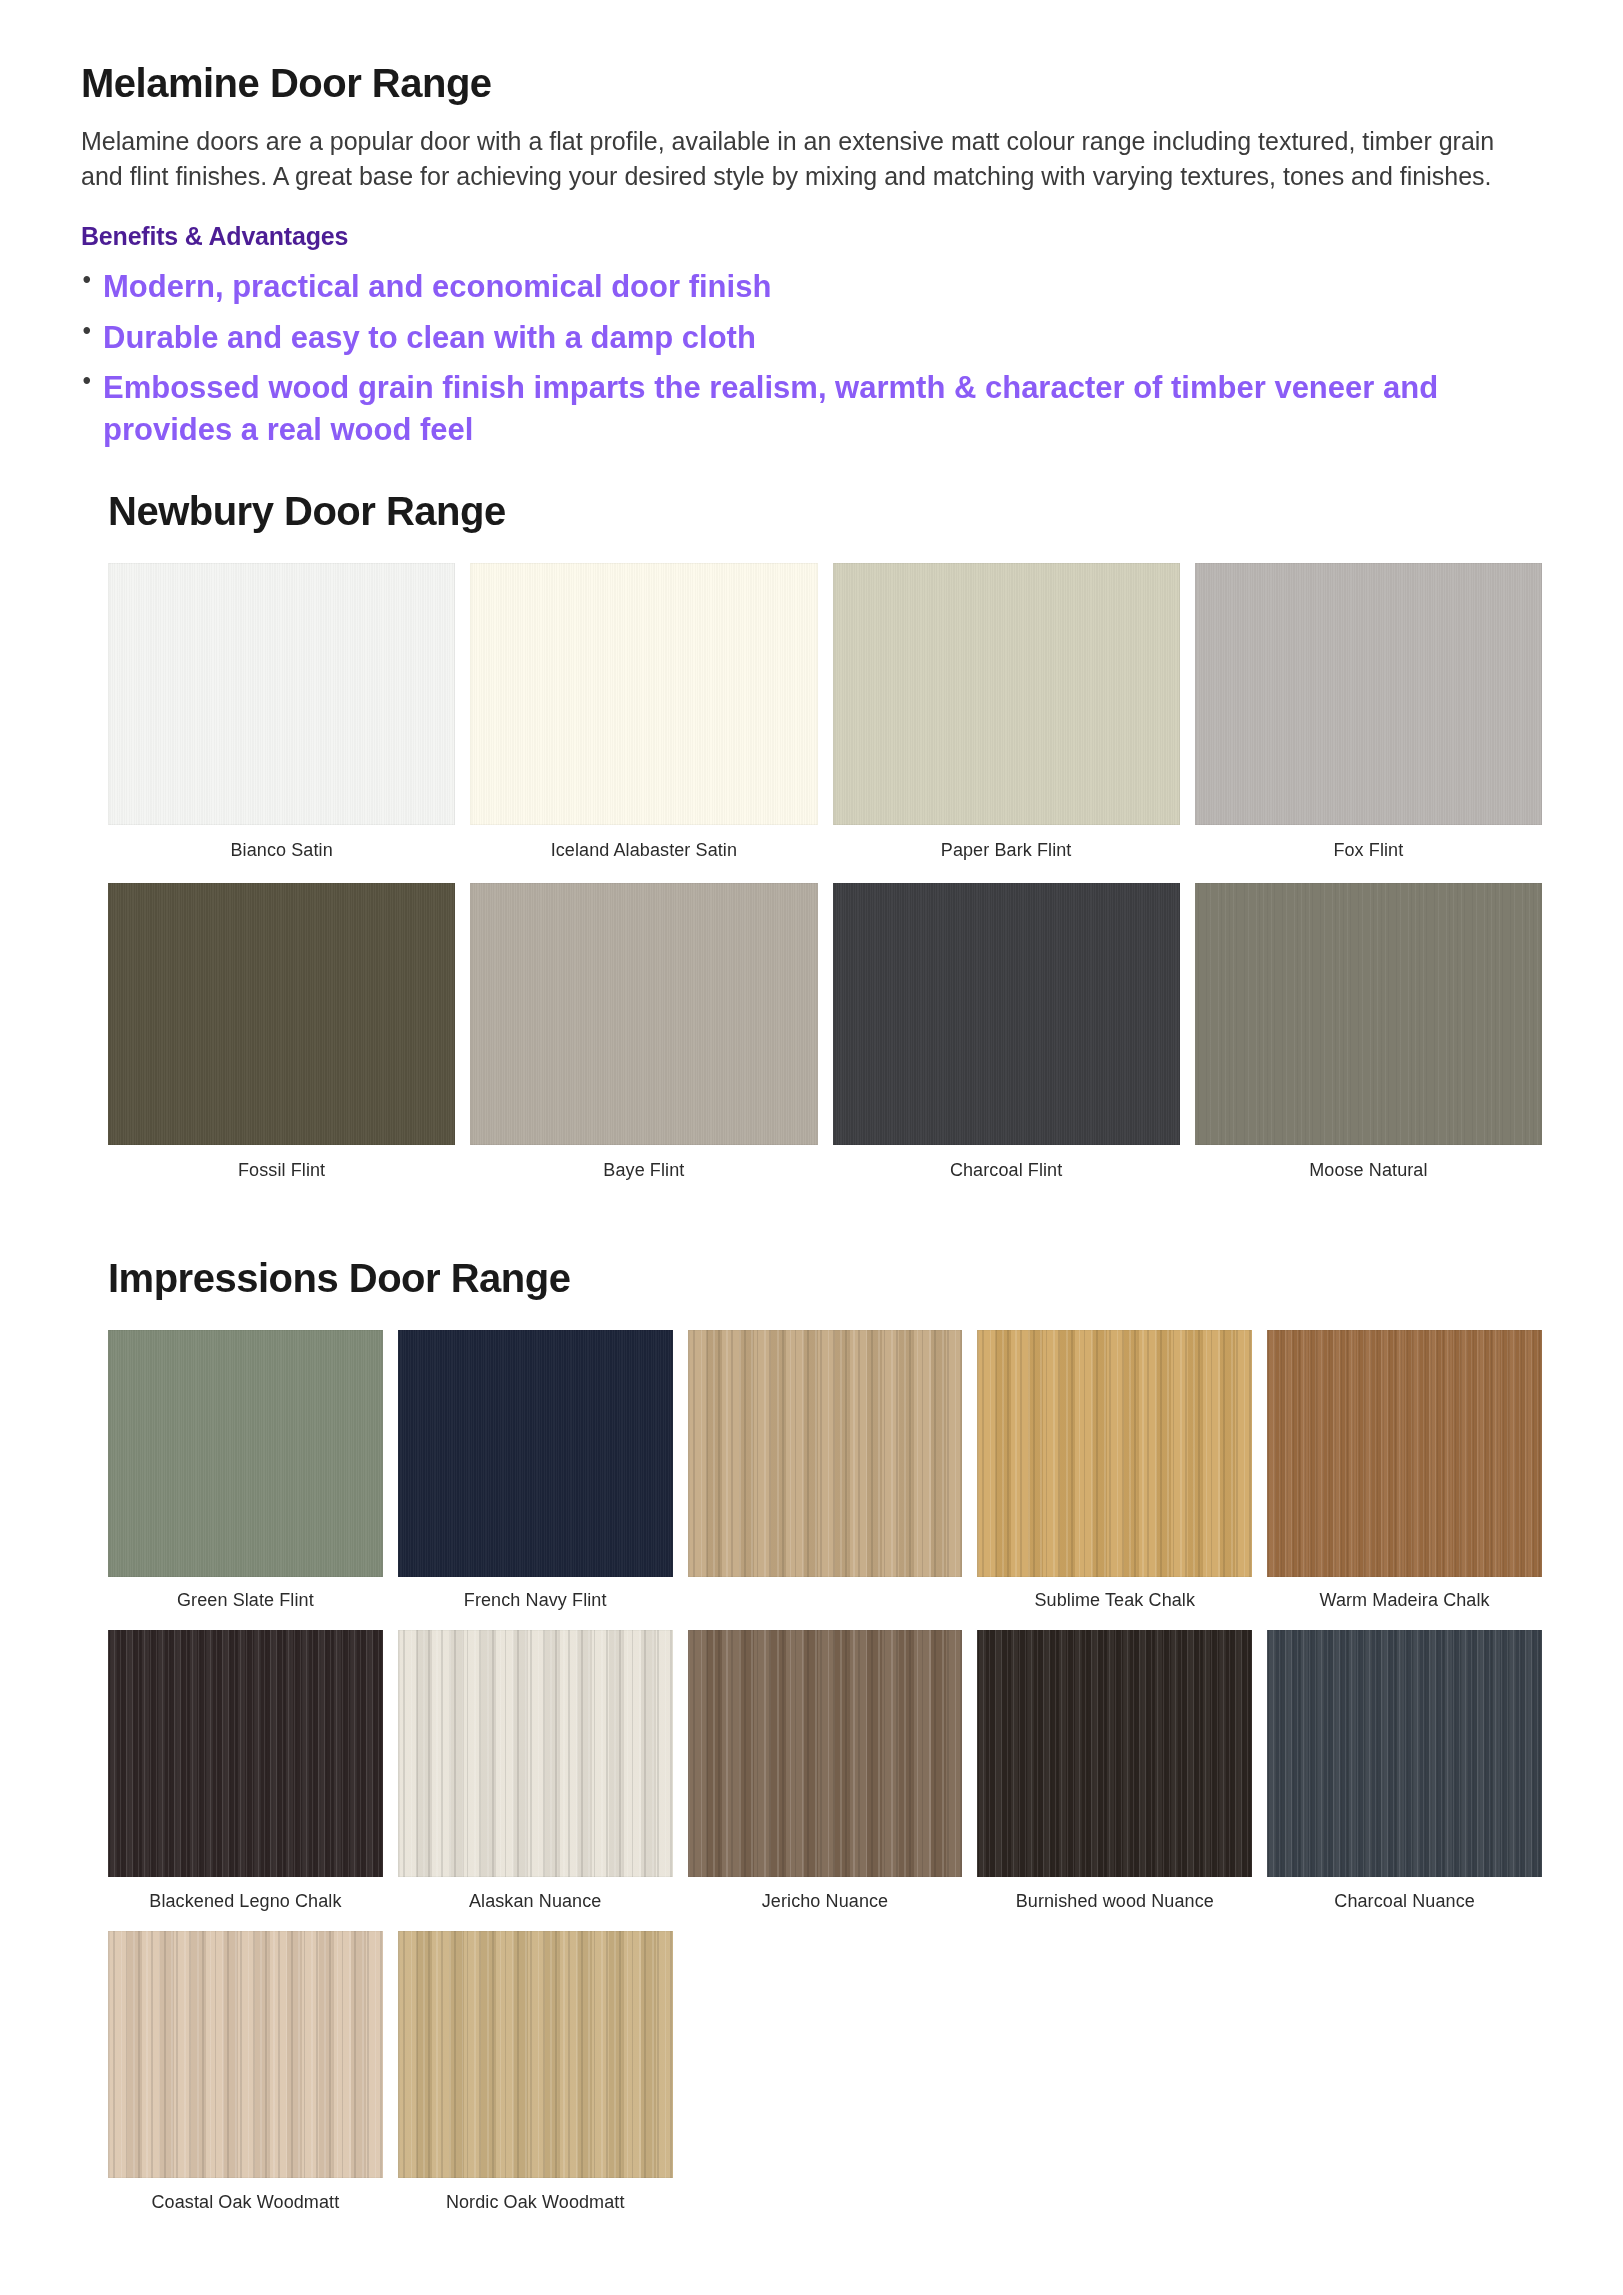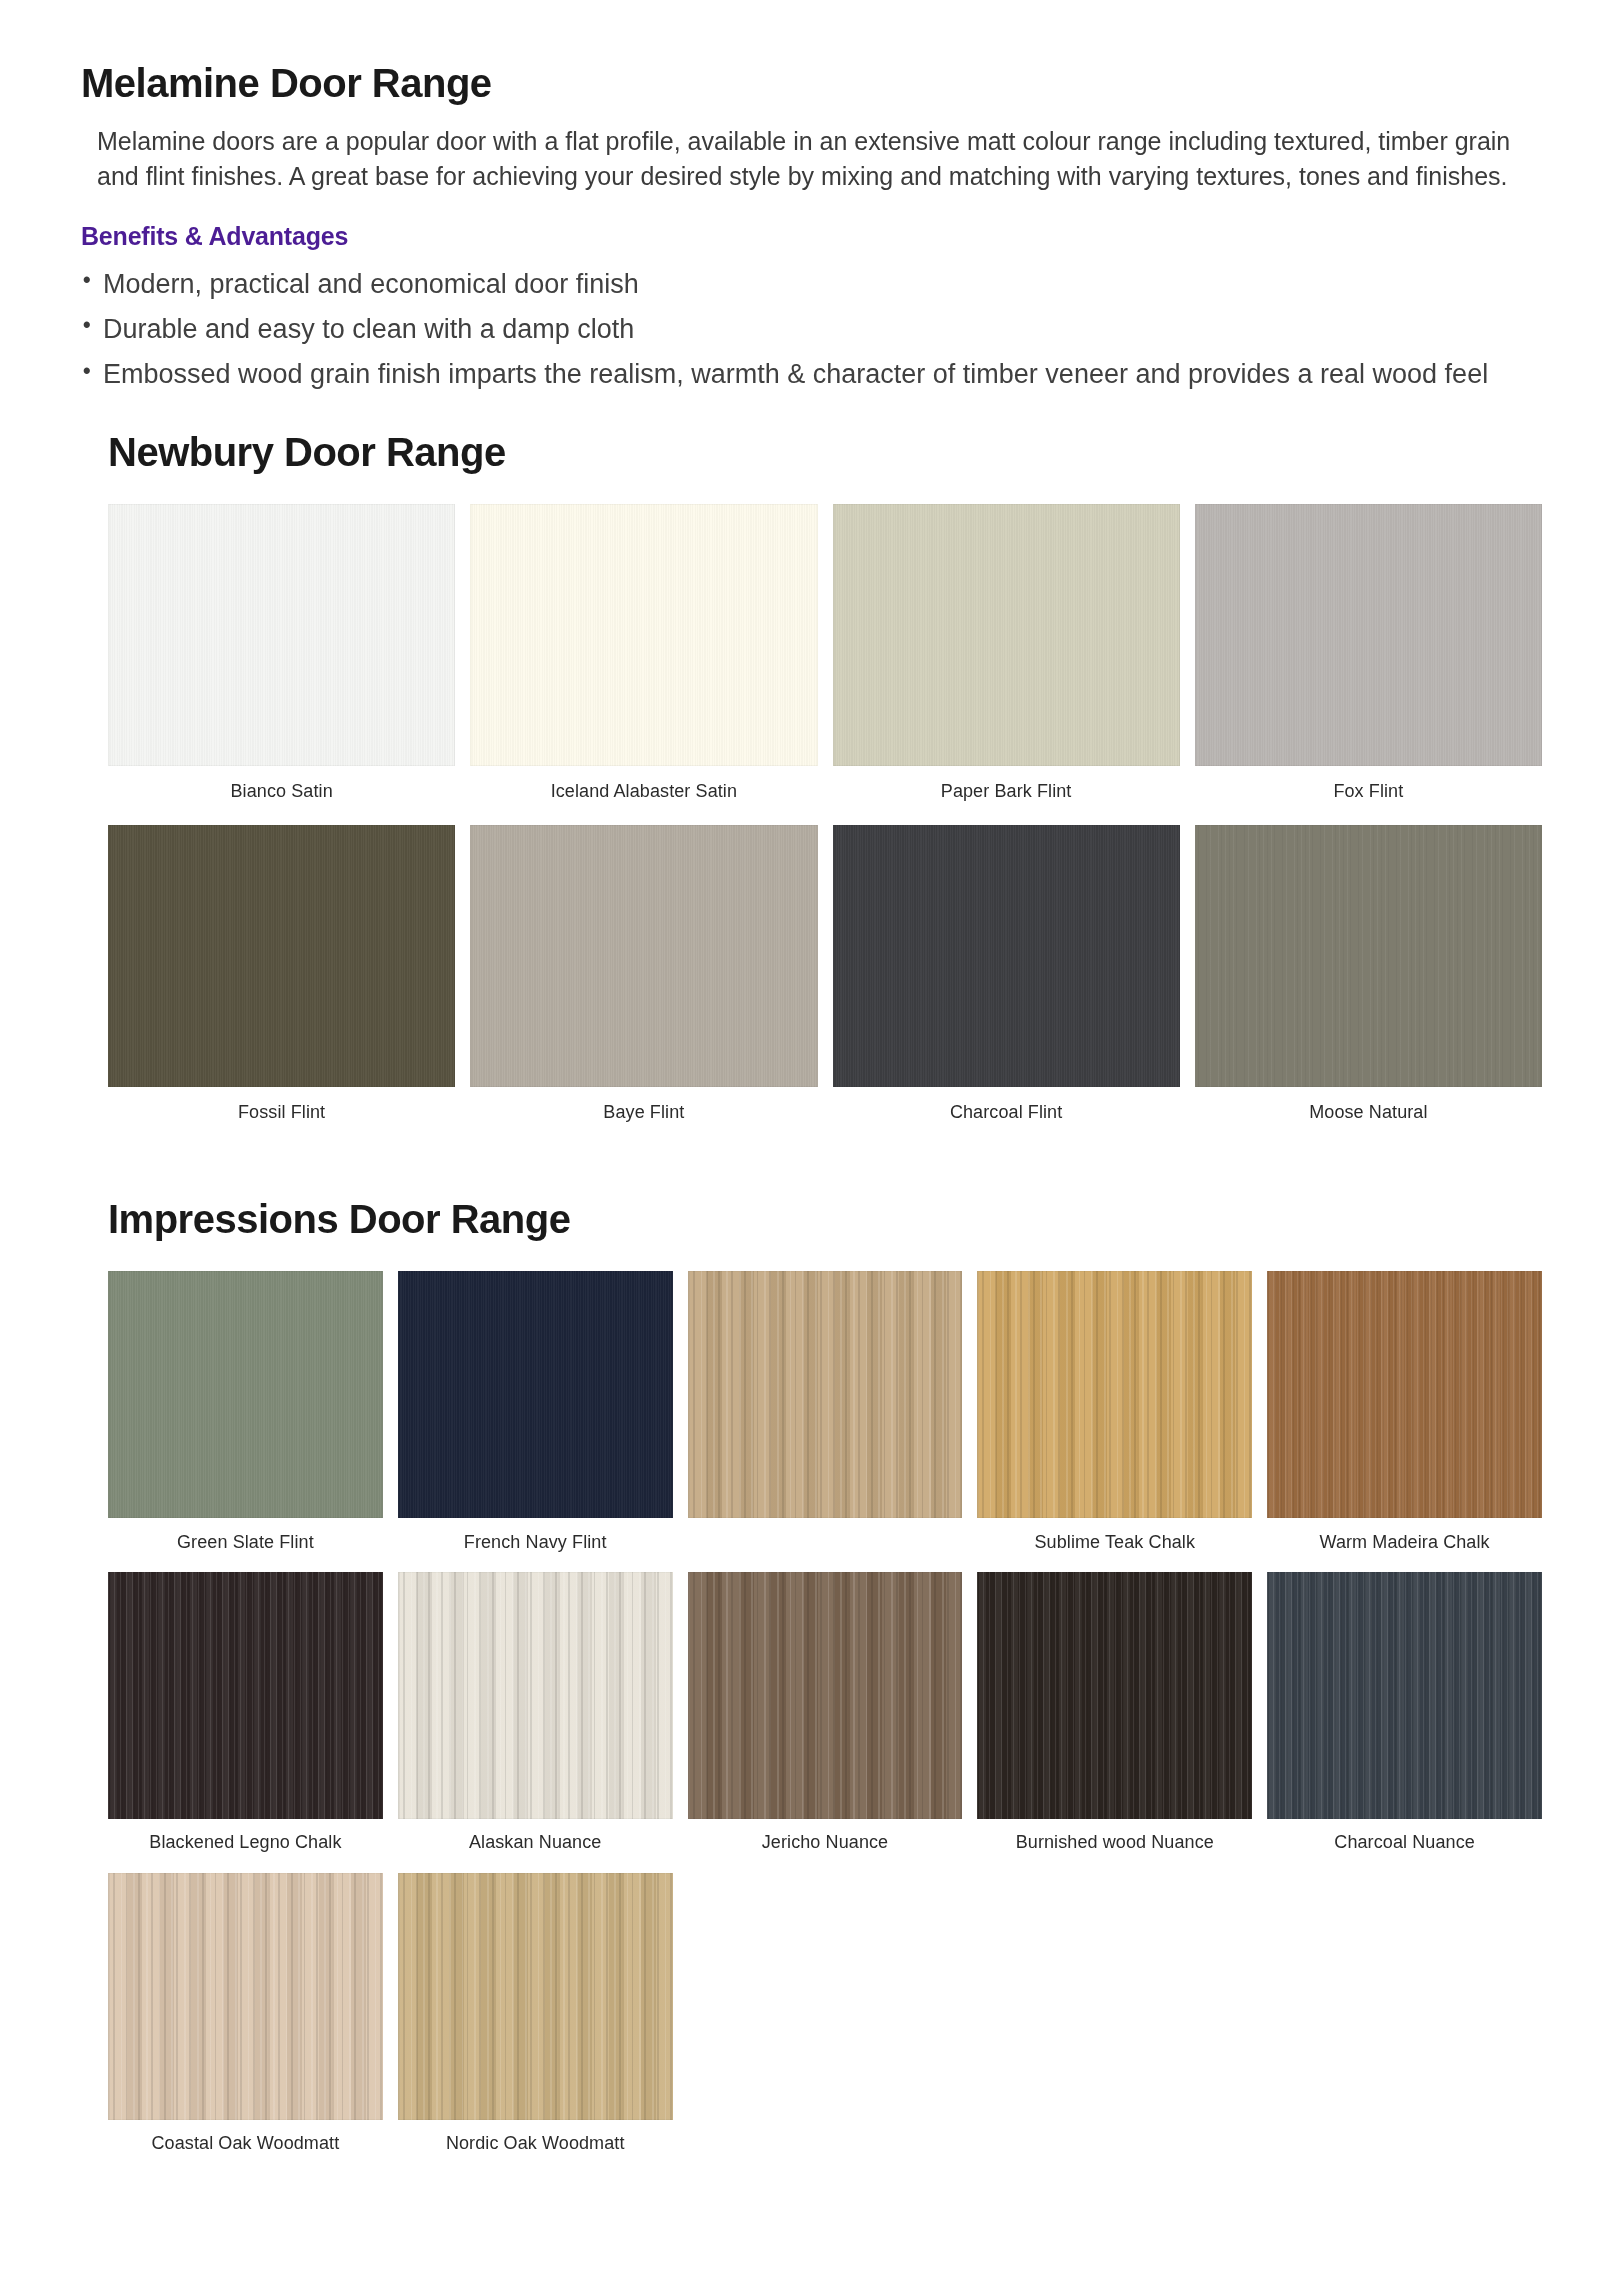--- a/index.html
+++ b/index.html
@@ -28,44 +28,45 @@
     font-weight: bold;
     letter-spacing: -0.5px;
     margin: 0 0 18.6px 0;
     color: #1a1a1a;
     line-height: 1.12;
   }
   .intro-paragraph {
     font-size: 25px;
     line-height: 1.37;
     color: #3b3b3b;
-    margin: 0 0 29px 16px;
+    margin: 0 0 29px 0;
     max-width: 1437px;
     font-weight: 400;
   }
   h2.benefits-title {
     font-size: 25px;
     font-weight: bold;
     color: #4c1d95;
     margin: 0 0 15px 0;
     letter-spacing: -0.2px;
   }
   ul.benefits-list {
     list-style: none;
     margin: 0;
     padding: 0;
   }
   ul.benefits-list li {
-    font-size: 27px;
+    font-size: 31px;
     line-height: 1.36;
-    color: #404040;
+    color: #8b5cf6;
     margin: 0 0 8.5px 0;
     padding-left: 22px;
     position: relative;
     max-width: 1420px;
+    font-weight: bold;
   }
   ul.benefits-list li::before {
     content: "\2022";
     position: absolute;
     left: 1.7px;
     top: -0.8px;
     font-size: 23px;
     color: #3b3b3b;
   }
 

